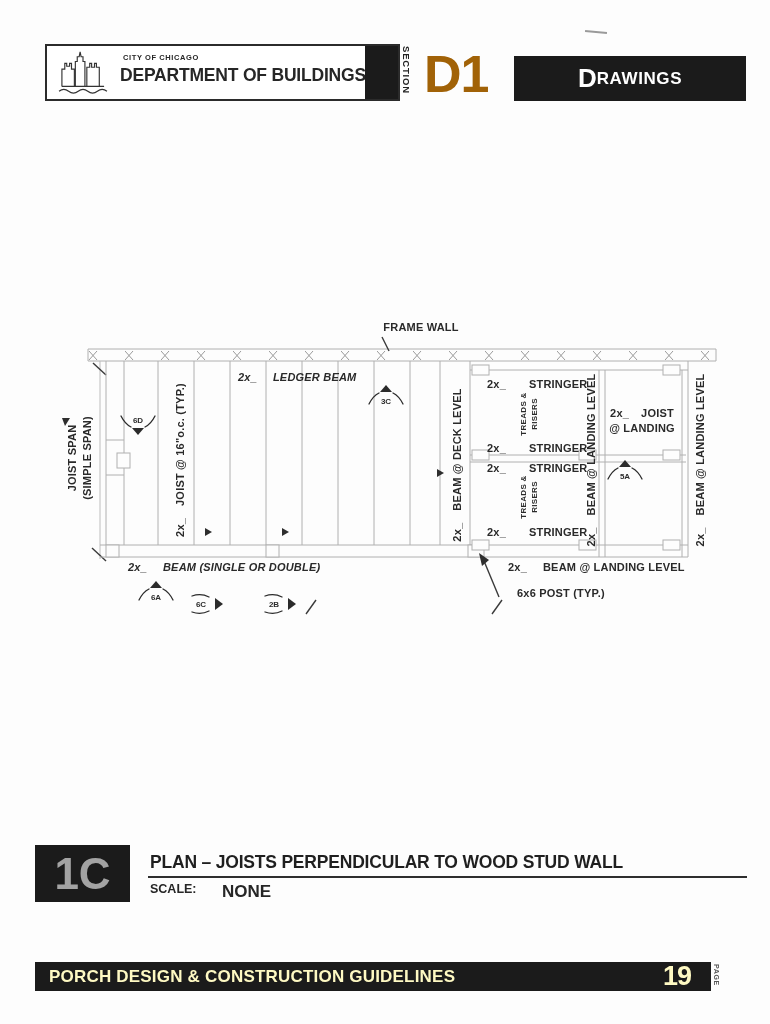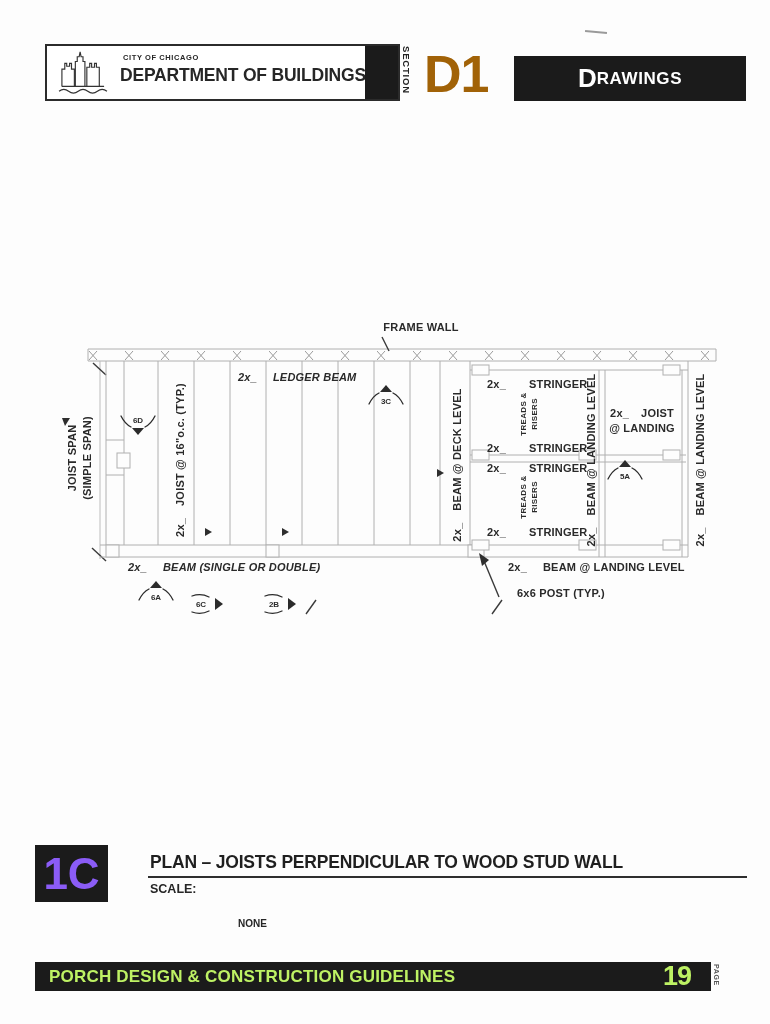--- a/index.html
+++ b/index.html
@@ -36,31 +36,31 @@
   .pfx { display:inline-block; margin-right:16px; }
   .pfx-sm { display:inline-block; margin-right:12px; }
   .pfx-lg { display:inline-block; margin-right:23px; }
   .small { font-size:8px; letter-spacing:0.3px; line-height:1.4; }
   .marker { position:absolute; overflow:visible; }
   .marker text { font-family:"Liberation Sans",sans-serif; font-size:8px; font-weight:bold;
     fill:#2b2b2b; text-anchor:middle; }
   .marker .wing { fill:none; stroke:#2b2b2b; stroke-width:1.3; stroke-linecap:round; }
   .marker .tri { fill:#2b2b2b; }
   
-  .tb-box { position:absolute; left:35px; top:845px; width:73px; height:57px; background:#1b1b1b;
-    color:#8b5cf6; display:flex; align-items:center; justify-content:center;
+  .tb-box { position:absolute; left:35px; top:845px; width:95px; height:57px; background:#1b1b1b;
+    color:#a3a3a3; display:flex; align-items:center; justify-content:center;
     font-size:44px; font-weight:bold; }
   .tb-title { position:absolute; left:150px; top:852px; font-size:17.5px; font-weight:bold;
     letter-spacing:-0.2px; white-space:nowrap; color:#1f1f1f; }
   .tb-rule { position:absolute; left:148px; top:876px; width:599px; height:2px; background:#2e2e2e; }
   .tb-scale-label { position:absolute; left:150px; top:882px; font-size:12.5px; font-weight:bold; }
-  .tb-scale-value { position:absolute; left:238px; top:882px; font-size:10px; font-weight:bold;margin-top:36px; }
+  .tb-scale-value { position:absolute; left:222px; top:882px; font-size:17px; font-weight:bold; }
   
   .ft-bar { position:absolute; left:35px; top:962px; width:676px; height:29px; background:#1b1b1b;
-    color:#bef264; display:flex; align-items:center; }
+    color:#fef9c3; display:flex; align-items:center; }
   .ft-title { margin-left:14px; font-size:17px; font-weight:bold; letter-spacing:0.2px; flex:1; }
   .ft-num { font-size:27px; font-weight:bold; margin-right:20px; letter-spacing:-1px; }
   .ft-page { position:absolute; left:713px; top:964px; writing-mode:vertical-rl;
     font-size:7px; font-weight:bold; color:#555; letter-spacing:0.6px; }
   svg line, svg path.l { stroke:#b0b0b0; stroke-width:1; }
   svg .thin { stroke:#bdbdbd; }
   svg .dark { stroke:#3a3a3a; stroke-width:1.4; fill:none; }
   svg .tri { fill:#2e2e2e; stroke:none; }
   svg .notch { fill:#fdfdfd; stroke:#b0b0b0; stroke-width:1; }
 </style>

